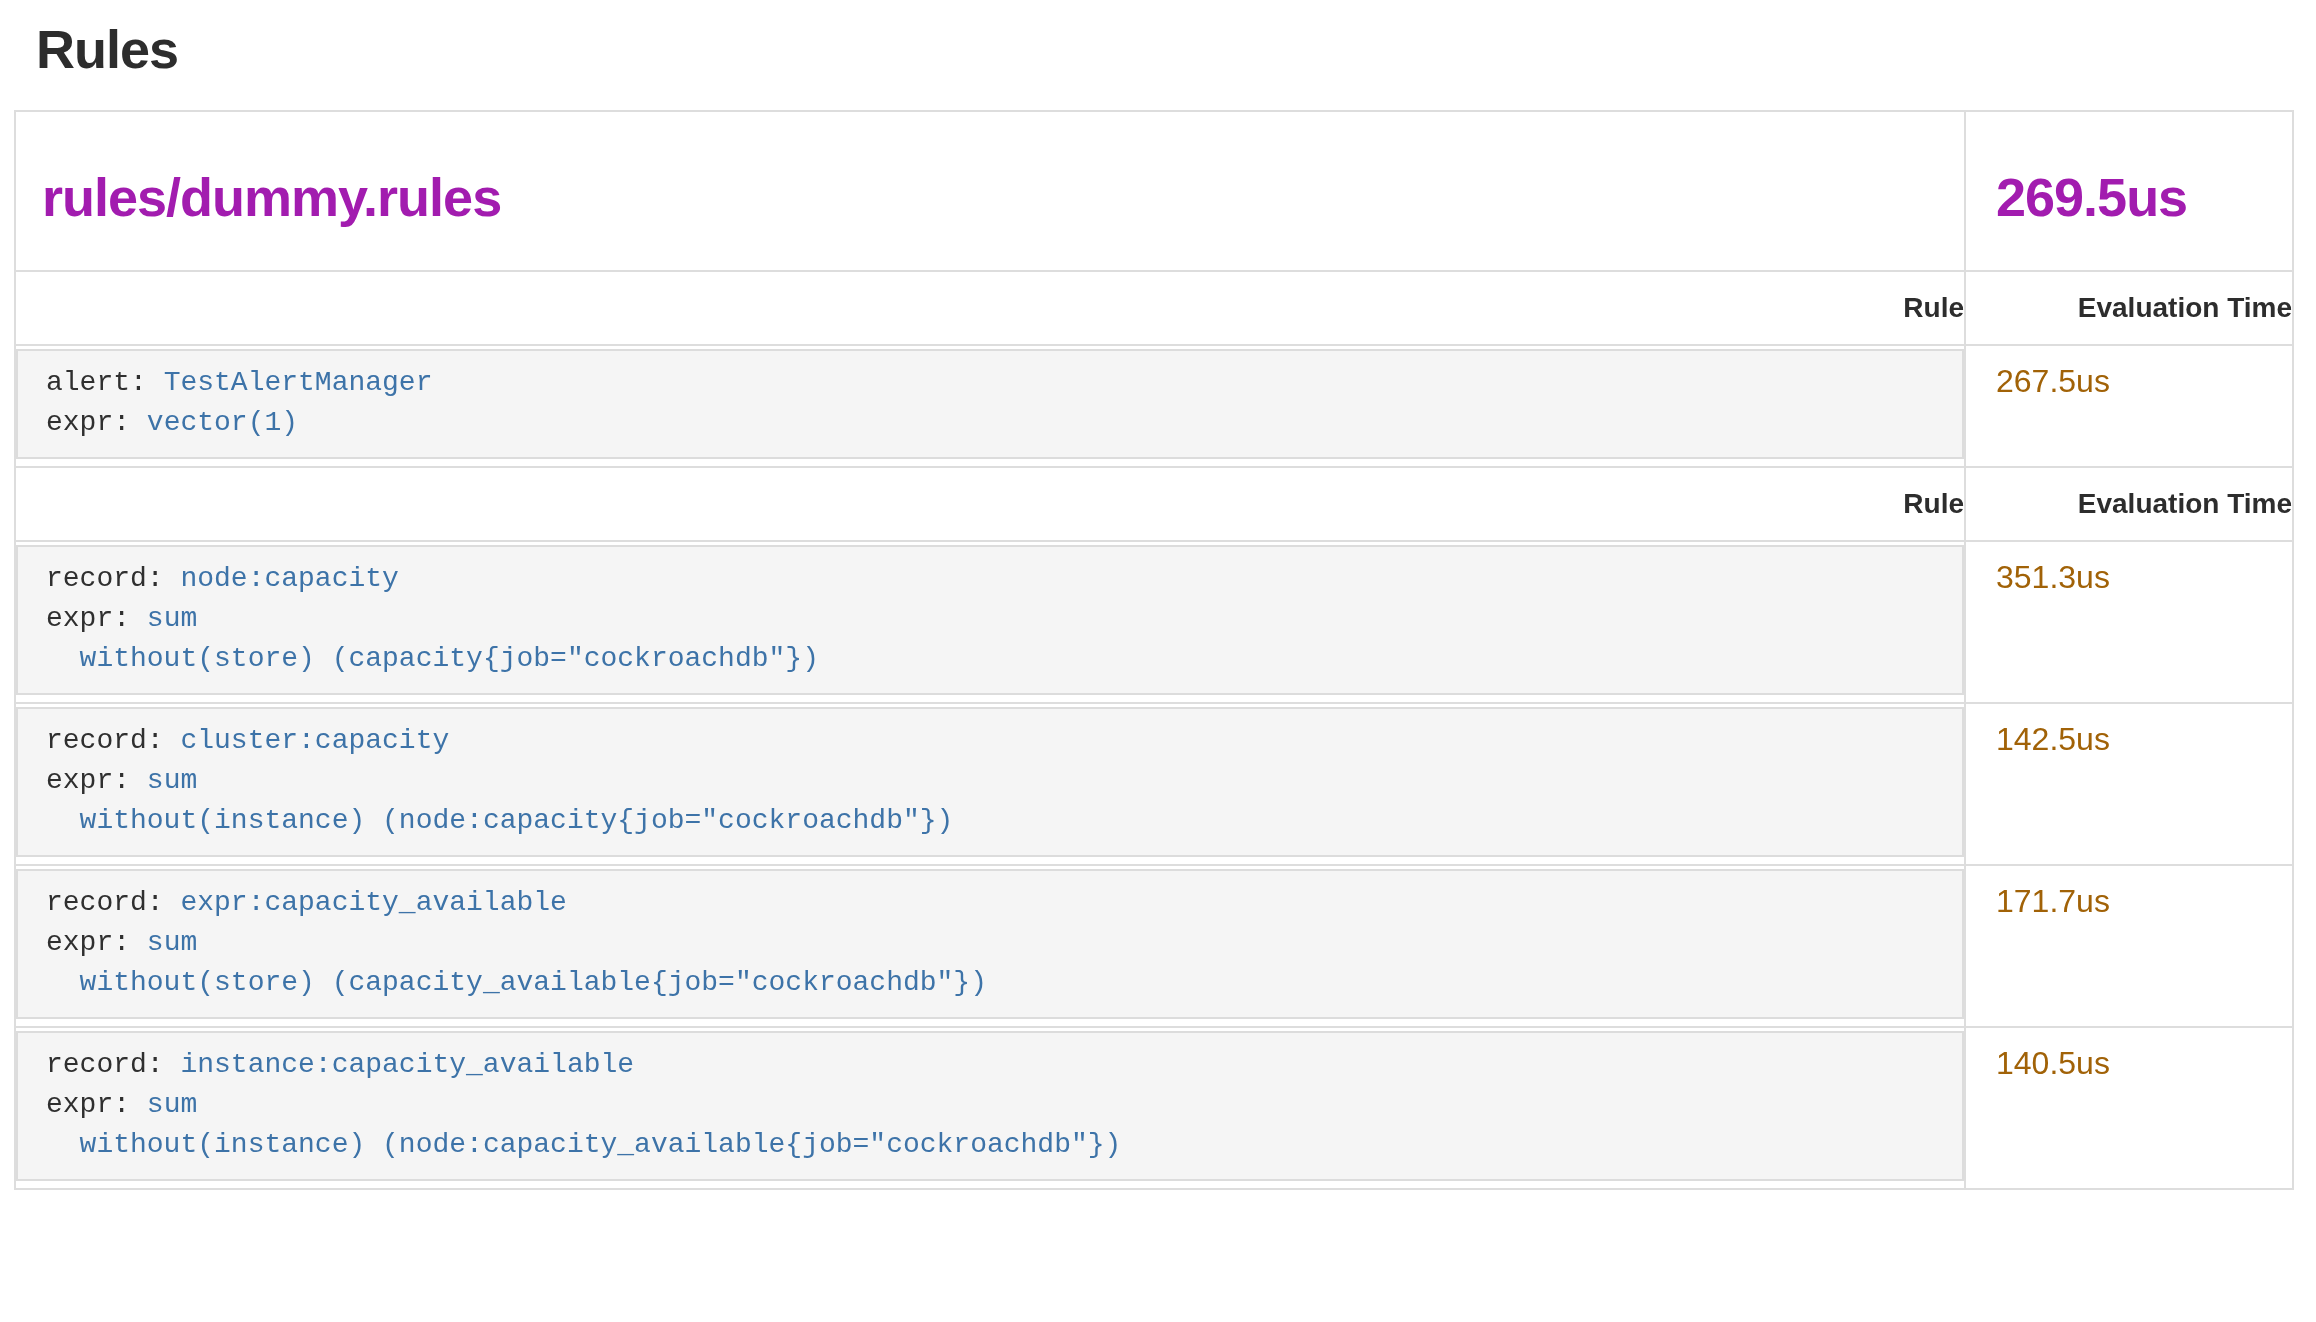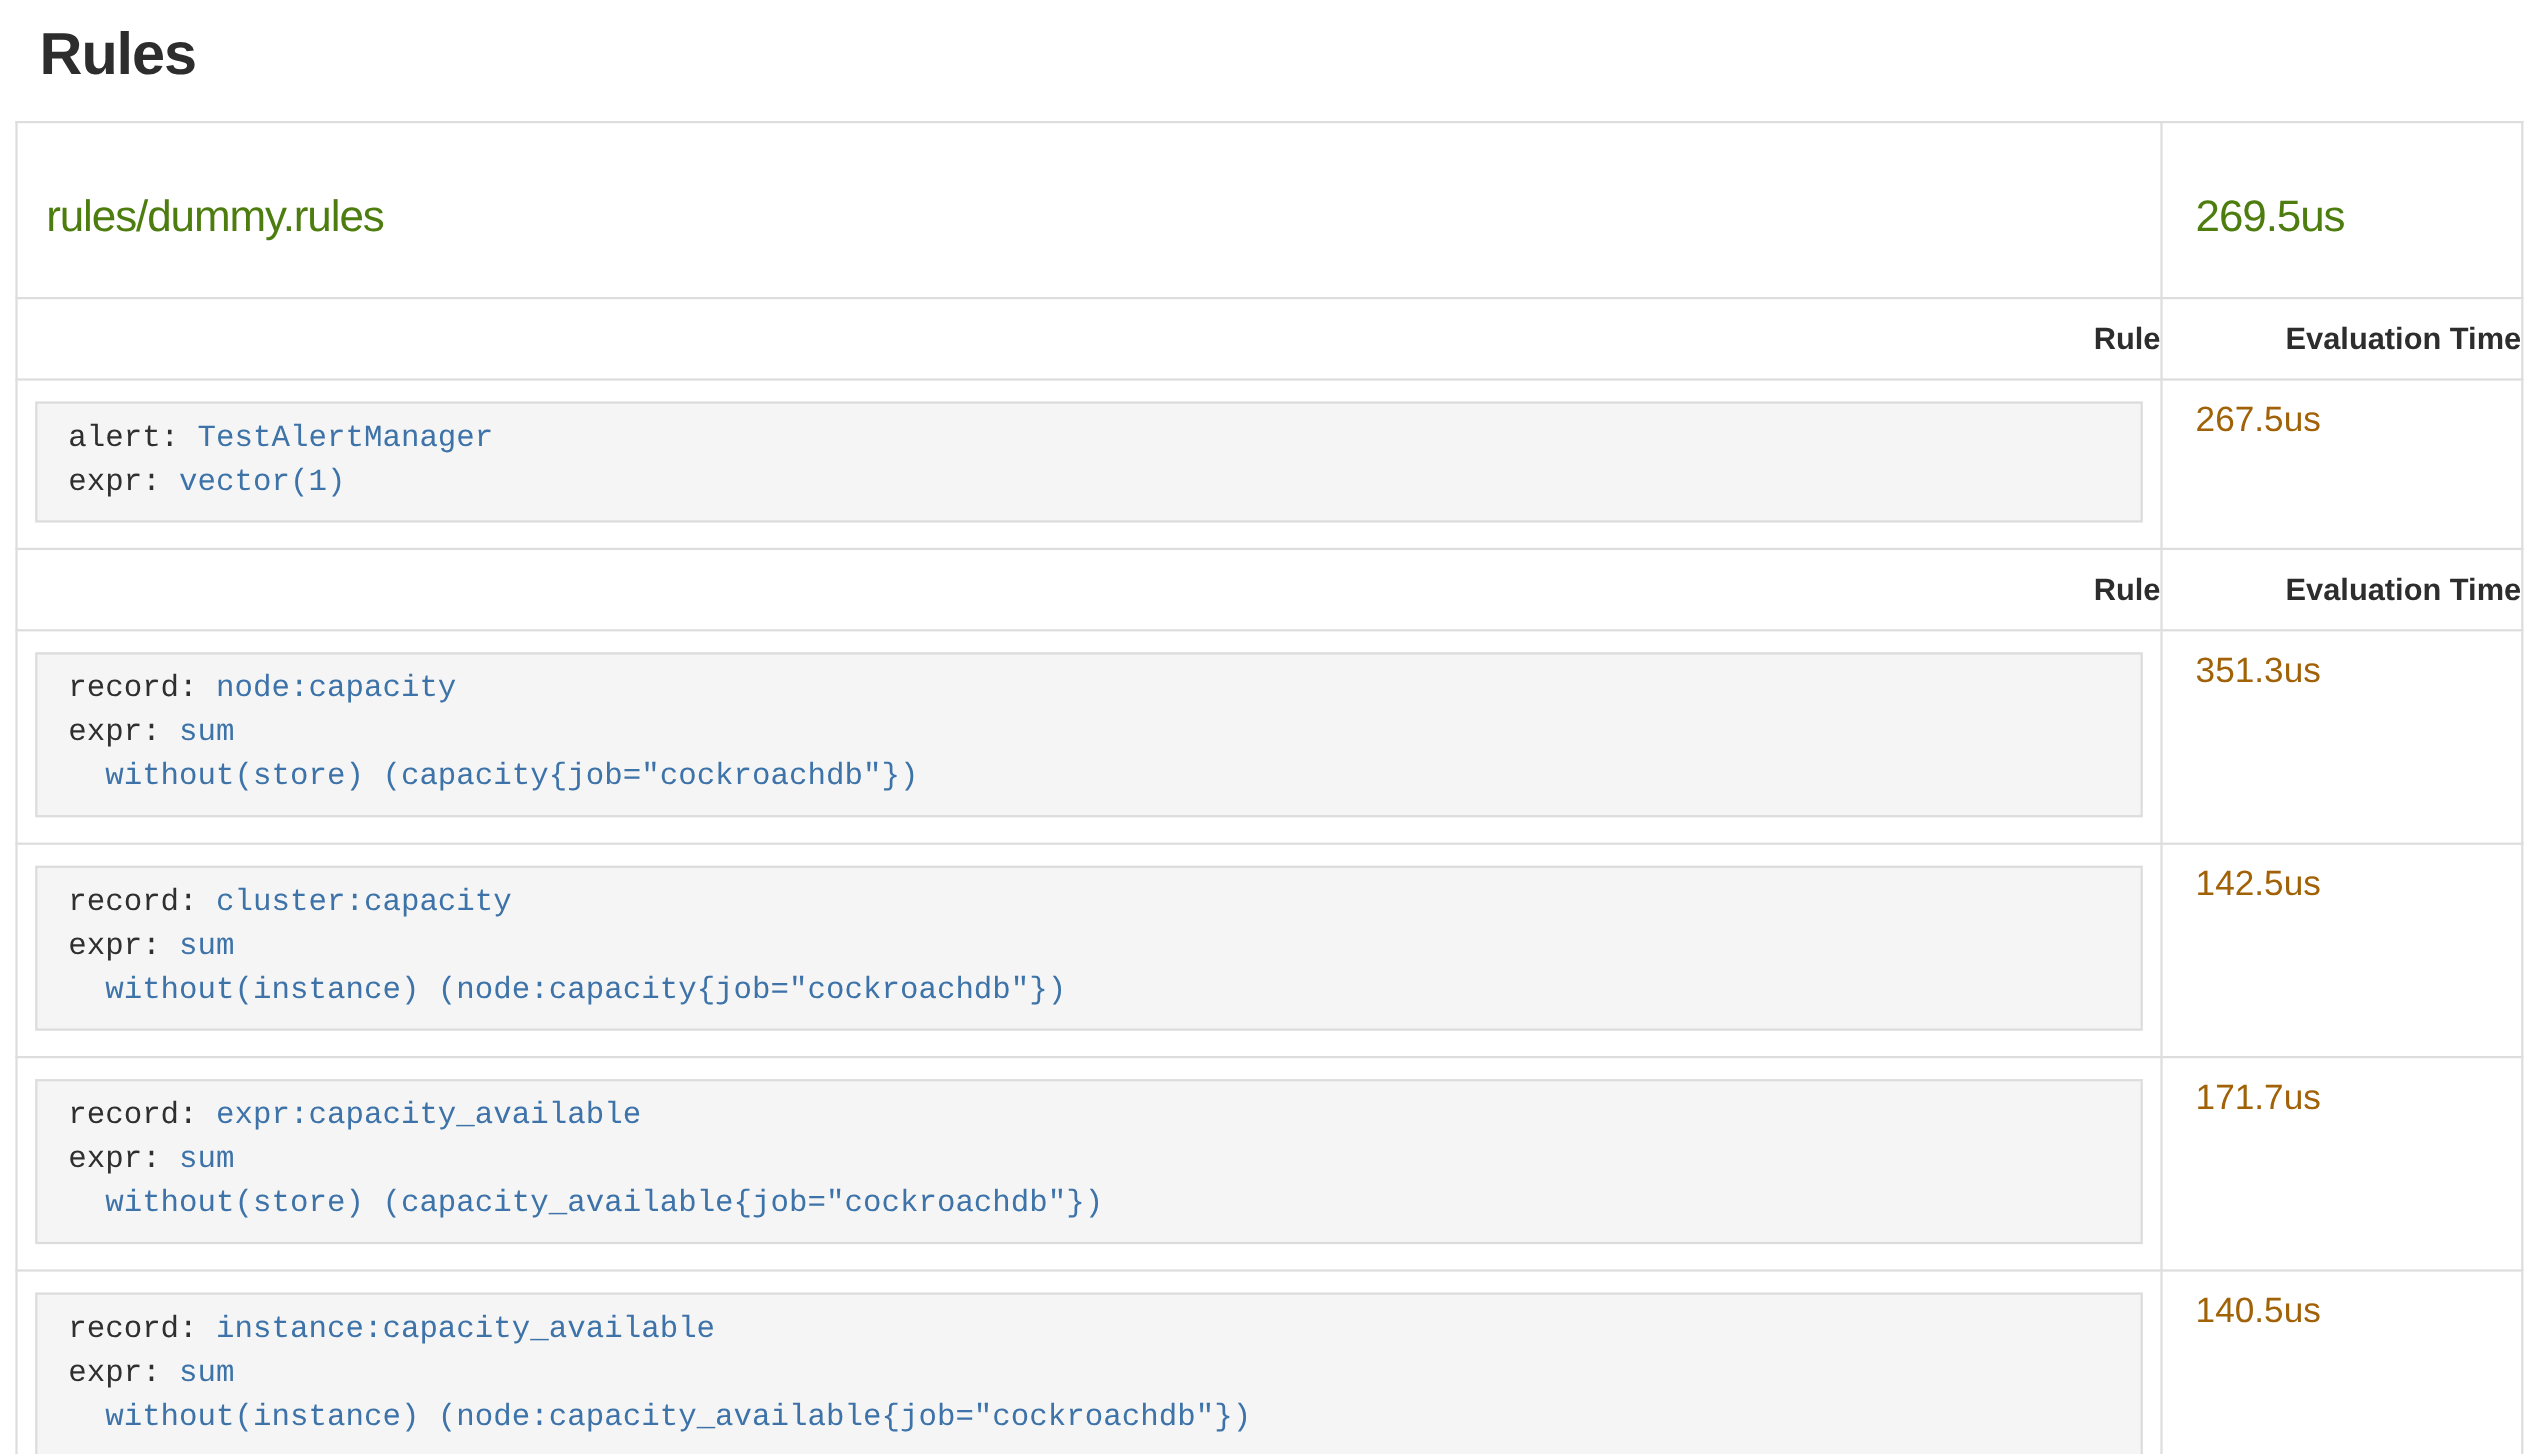--- a/index.html
+++ b/index.html
@@ -34,46 +34,46 @@
     background: #ffffff;
   }
   
   tr.group-header-row td.group-name-cell {
     padding: 46px 0 34px 26px;
   }
   tr.group-header-row td.group-time-cell {
     padding: 46px 0 34px 30px;
   }
   .group-title {
-    font-size: 40px;
+    font-size: 54px;
     line-height: 78px;
-    font-weight: 400;
+    font-weight: 700;
     letter-spacing: -1px;
-    color: #4d7c0f;
+    color: #a21caf;
     white-space: nowrap;
     overflow: hidden;
   }
   
   tr.col-header-row th {
     text-align: right;
     font-size: 28px;
     line-height: 32px;
     font-weight: 700;
     color: #2d2d2d;
     padding: 20px 0 20px 27px;
   }
   tr.col-header-row th.time-th {
     padding-left: 16px;
   }
   
   td.rule-cell {
     padding: 3px 0 7px 0;
   }
   pre.rule-code {
-    margin: 16px;
+    margin: 0;
     background: #f5f5f5;
     border: 2px solid #dcdcdc;
     padding: 12px 20px 14px 28px;
     font-family: "Liberation Mono", "DejaVu Sans Mono", monospace;
     font-size: 28px;
     line-height: 40px;
     color: #2f2f2f;
     white-space: pre;
     overflow: hidden;
   }

